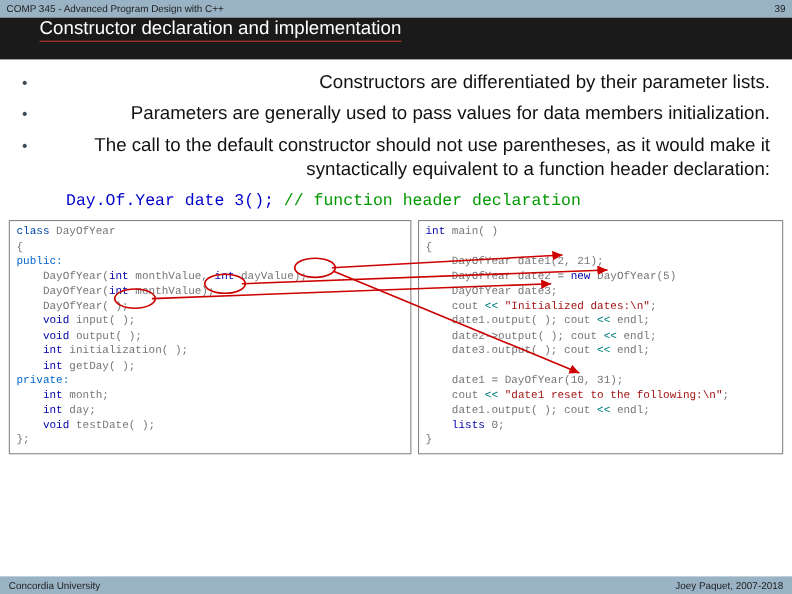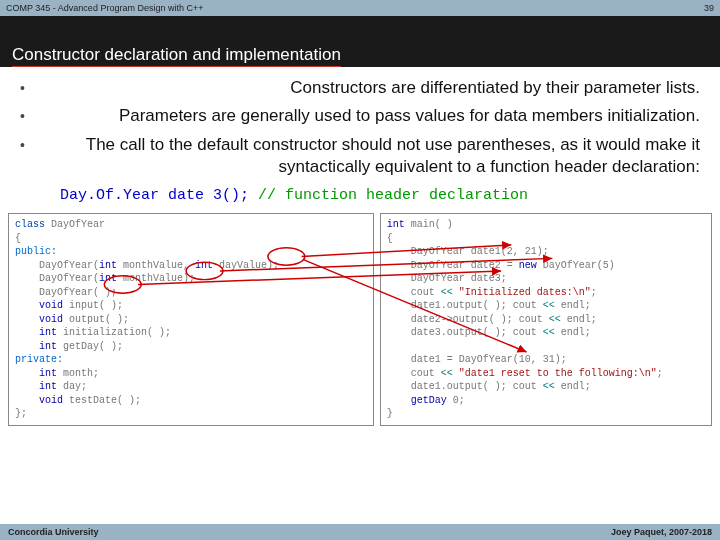--- a/index.html
+++ b/index.html
@@ -18,25 +18,25 @@
     display: flex;
     justify-content: space-between;
     align-items: center;
     padding: 0 6px;
     font-size: 9px;
     color: #222;
     gap: 48px;
   }
   .title-band {
     width: 100%;
-    height: 51px;
+    height: 38px;
     background: #1a1a1a;
     display: flex;
-    align-items: flex-end;
-    padding-left: 12px;
+    align-items: flex-start;
+    padding-left: 36px;
   }
   .title-band span {
     color: #fff;
     font-size: 17px;
     font-weight: 300;
     border-bottom: 1px solid #c0392b;
     padding-bottom: 1px;
   }
   .content {
     padding: 10px 20px 0 20px;
@@ -97,21 +97,20 @@
     bottom: 0;
     width: 100%;
     height: 16px;
     background: #99b2c4;
     display: flex;
     justify-content: space-between;
     align-items: center;
     font-size: 9px;
     color: #222;
     padding: 0 8px;
-    font-weight: bold;
   }
   .footer .mid {
     position: absolute;
     left: 50%;
     transform: translateX(-50%);
   }
 </style>
 </head>
 <body>
 
@@ -166,21 +165,21 @@
 <span>    DayOfYear date2 = </span><span class="kw-type">new</span><span> DayOfYear(5)</span>
 <span>    DayOfYear date3;</span>
 <span>    cout </span><span class="kw-op">&lt;&lt;</span><span> </span><span class="kw-str">"Initialized dates:\n"</span><span>;</span>
 <span>    date1.output( ); cout </span><span class="kw-op">&lt;&lt;</span><span> endl;</span>
 <span>    date2-&gt;output( ); cout </span><span class="kw-op">&lt;&lt;</span><span> endl;</span>
 <span>    date3.output( ); cout </span><span class="kw-op">&lt;&lt;</span><span> endl;</span>
 <span></span>
 <span>    date1 = DayOfYear(10, 31);</span>
 <span>    cout </span><span class="kw-op">&lt;&lt;</span><span> </span><span class="kw-str">"date1 reset to the following:\n"</span><span>;</span>
 <span>    date1.output( ); cout </span><span class="kw-op">&lt;&lt;</span><span> endl;</span>
-<span>    </span><span class="kw-type">getDay</span><span> 0;</span>
+<span>    </span><span class="kw-type">lists</span><span> 0;</span>
 <span>}</span></div>
 
   <svg class="arrows" viewBox="0 0 704 220" preserveAspectRatio="none">
     <defs>
       <marker id="ah" markerWidth="8" markerHeight="8" refX="6" refY="3" orient="auto">
         <path d="M0,0 L6,3 L0,6 Z" fill="#cc0000"></path>
       </marker>
     </defs>
     <ellipse cx="280" cy="45" rx="18" ry="9" fill="none" stroke="#cc0000" stroke-width="1.5"></ellipse>
     <ellipse cx="200" cy="60" rx="18" ry="9" fill="none" stroke="#cc0000" stroke-width="1.5"></ellipse>

